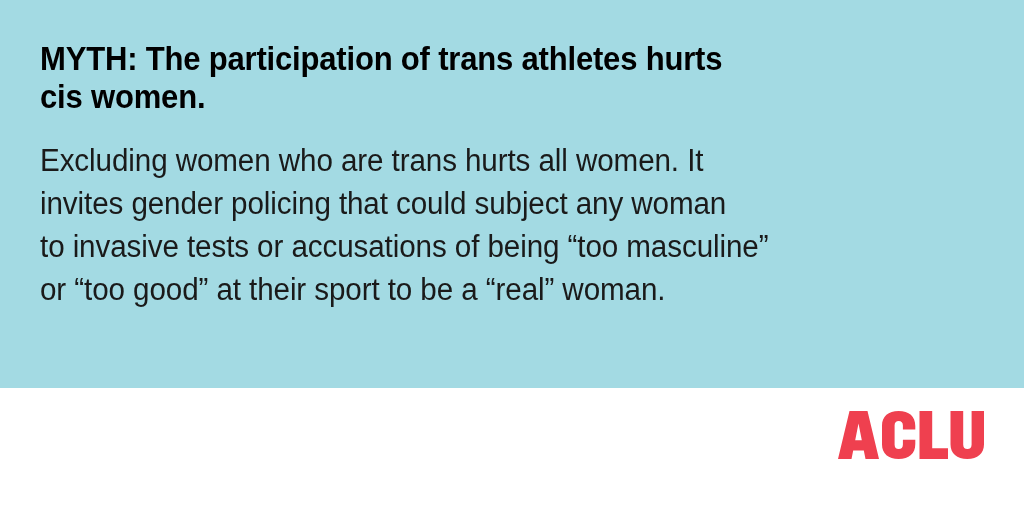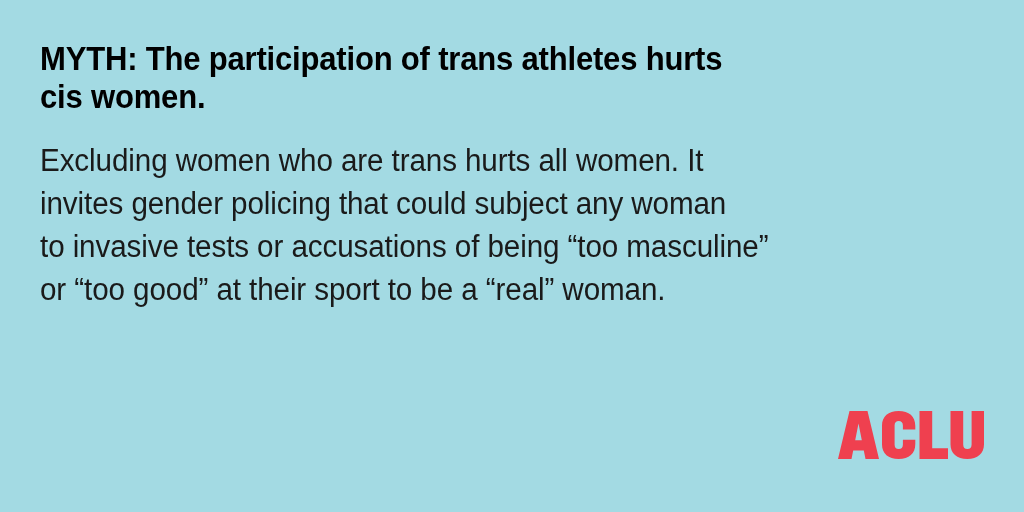--- a/index.html
+++ b/index.html
@@ -8,21 +8,21 @@
   }
   body {
     width: 1024px;
     height: 512px;
     overflow: hidden;
     font-family: "Liberation Sans", sans-serif;
   }
   #card {
     position: relative;
     width: 1024px;
-    height: 512px;
+    height: 388px;
     background: #a3dae3;
     box-sizing: border-box;
   }
   #content {
     position: absolute;
     left: 40px;
     top: 40px;
     width: 900px;
   }
   #headline {

